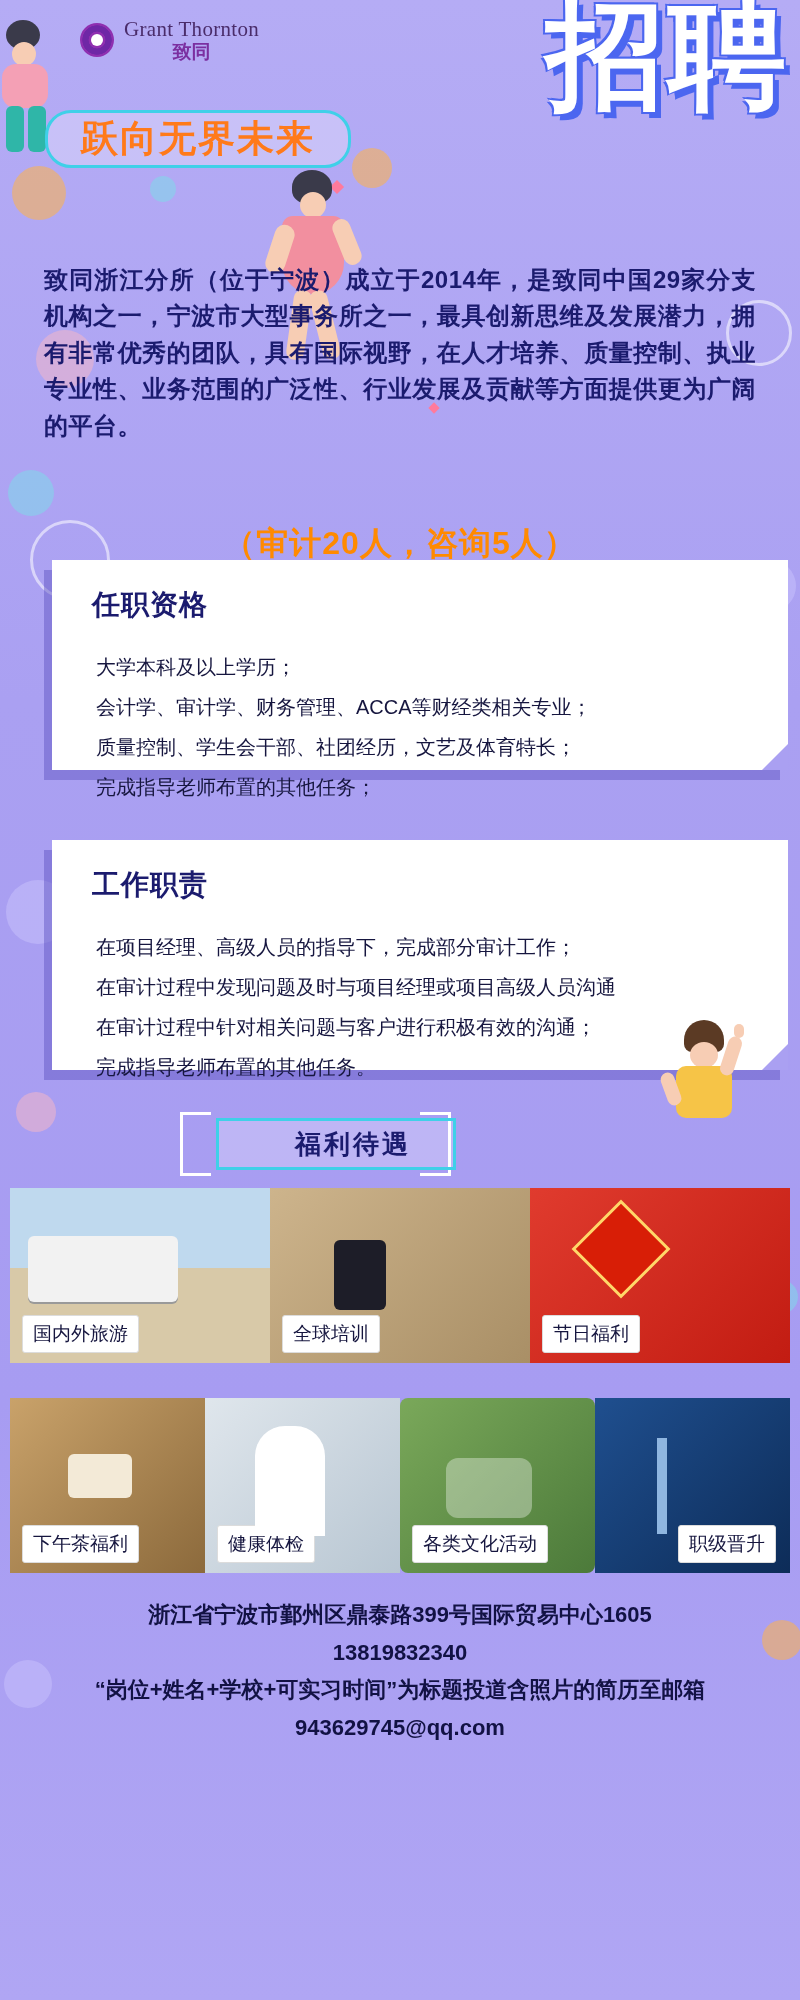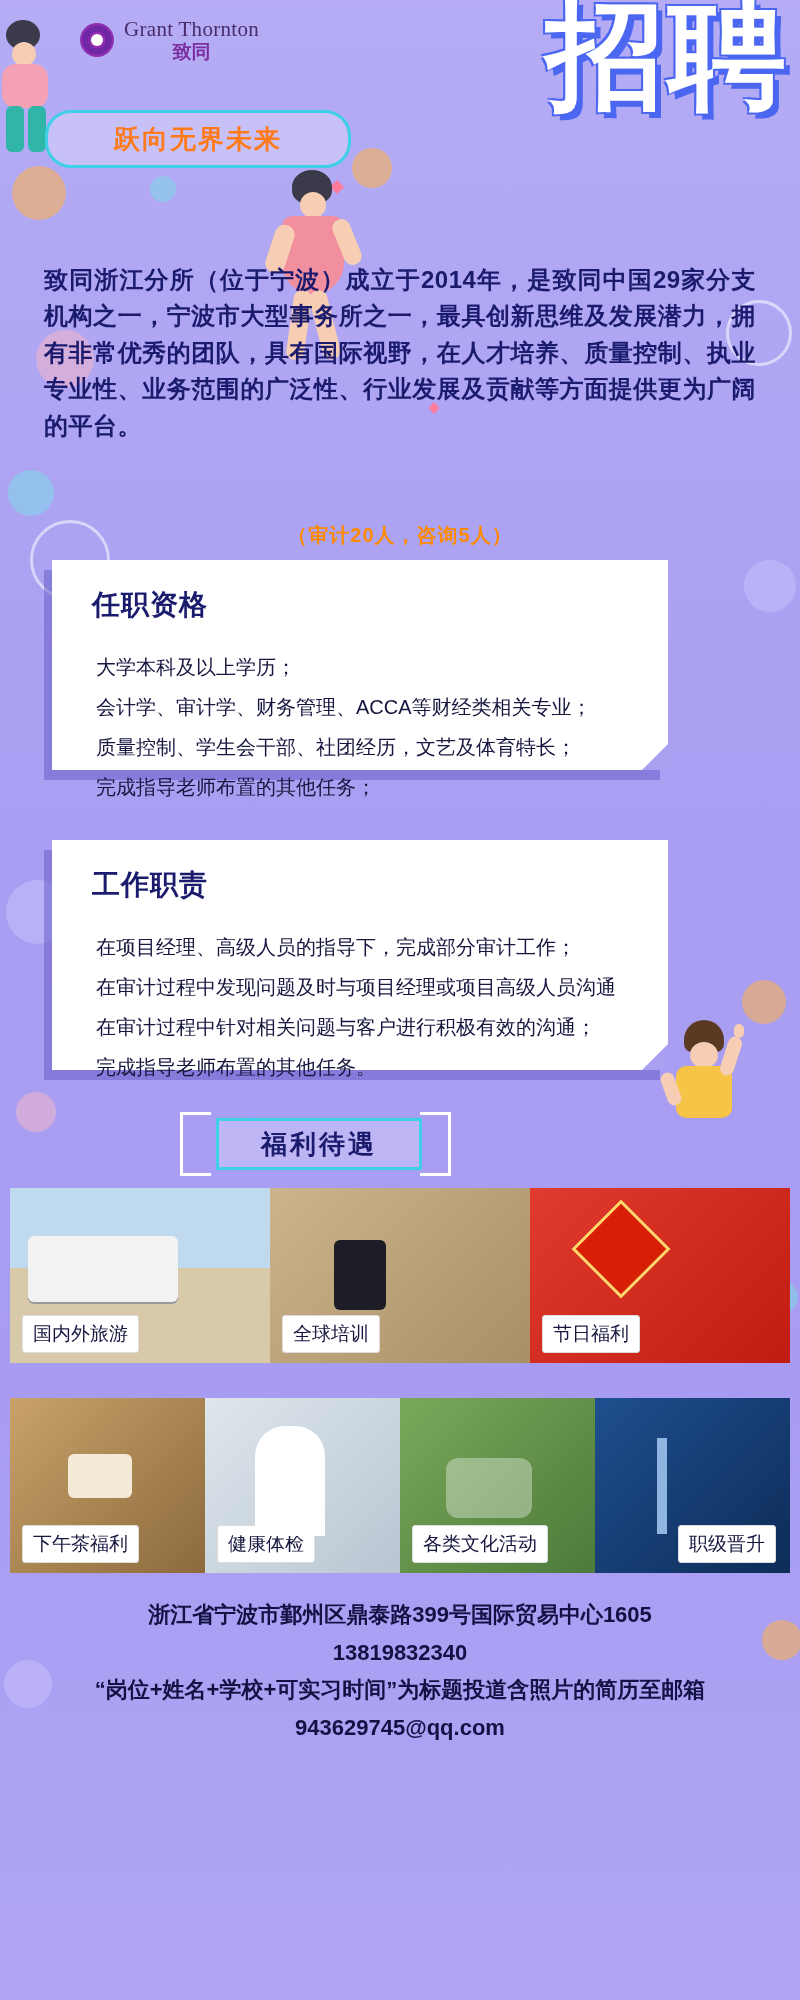--- a/index.html
+++ b/index.html
@@ -42,42 +42,42 @@
       -2px 2px 0 #4b66f0;
     font-family:"DejaVu Sans","Liberation Sans",sans-serif;
   }
   .slogan{
     position:absolute;left:45px;top:110px;
     width:300px;height:52px;
     border:3px solid #3fd0e8;border-radius:26px;
     background:rgba(255,255,255,.28);
     display:flex;align-items:center;justify-content:center;
   }
-  .slogan span{font-size:26px;font-weight:bold;color:#ff7a1a;letter-spacing:2px;}
+  .slogan span{font-size:37px;font-weight:bold;color:#ff7a1a;letter-spacing:2px;}
 
   
   .girl-left{position:absolute;left:0;top:10px;width:70px;height:150px;}
   .girl-mid{position:absolute;left:268px;top:170px;width:90px;height:230px;}
   .boy-right{position:absolute;right:40px;top:1000px;width:110px;height:120px;}
 
   
   .intro{
     position:absolute;left:44px;top:262px;width:712px;
     font-size:24px;line-height:1.52;color:#1b1b6e;font-weight:bold;
     text-align:justify;text-align-last:left;
     letter-spacing:.5px;
   }
   .count{
     position:absolute;left:0;right:0;top:522px;text-align:center;
-    font-size:20px;font-weight:bold;color:#ff8a00;letter-spacing:1px;
+    font-size:32px;font-weight:bold;color:#ff8a00;letter-spacing:1px;
   }
 
   
   .card{
-    position:absolute;left:52px;width:616px;background:#fff;
+    position:absolute;left:52px;width:736px;background:#fff;
     box-shadow:-8px 10px 0 rgba(90,80,190,.45);
   }
   .card .corner{
     position:absolute;right:0;bottom:0;width:0;height:0;
     border-left:26px solid transparent;border-bottom:26px solid #aaa0f2;
   }
   .card-title{
     position:relative;display:inline-block;margin:26px 0 0 40px;
     font-size:28px;font-weight:bold;color:#1b1b6e;letter-spacing:1px;
     padding-bottom:4px;
@@ -88,21 +88,21 @@
   .card-body{margin:24px 44px 30px 44px;}
   .card-body p{margin:0 0 10px 0;font-size:20px;line-height:1.5;color:#16163f;}
 
   .card1{top:560px;height:210px;}
   .card2{top:840px;height:230px;}
 
   
   .benefit-title{
     position:absolute;left:216px;top:1118px;width:200px;height:46px;
     border:3px solid #3fd0e8;background:rgba(255,255,255,.25);
-    display:flex;align-items:center;justify-content:center;
+    display:flex;align-items:center;justify-content:center;padding-left:34px;
   }
   .benefit-title span{font-size:26px;font-weight:bold;color:#1b1b6e;letter-spacing:3px;}
   .benefit-deco{position:absolute;left:180px;top:1112px;width:28px;height:58px;border:3px solid #fff;border-right:none;}
   .benefit-deco2{position:absolute;left:420px;top:1112px;width:28px;height:58px;border:3px solid #fff;border-left:none;}
 
   
   .strip{position:absolute;left:10px;width:780px;height:175px;display:flex;}
   .strip1{top:1188px;}
   .strip2{top:1398px;}
   .cell{position:relative;flex:1;overflow:hidden;}
@@ -119,21 +119,21 @@
   .ph-ink{background:linear-gradient(135deg,#cdb48c 0%,#a98f66 100%);}
   .ph-ink:after{content:"";position:absolute;left:64px;top:52px;width:52px;height:70px;background:#1d1d28;border-radius:6px;}
   .ph-red{background:linear-gradient(135deg,#e03b2e 0%,#c21c12 100%);}
   .ph-red:after{content:"";position:absolute;left:56px;top:26px;width:64px;height:64px;background:#d81e06;border:3px solid #ffd76a;transform:rotate(45deg);}
   .ph-desk{background:linear-gradient(180deg,#eef3f7 0%,#dfe7ee 100%);}
   .ph-desk:after{content:"";position:absolute;left:34px;top:34px;width:110px;height:96px;background:#fff;border:2px solid #c5ced6;}
   .ph-tea{background:linear-gradient(135deg,#c9a26a 0%,#8c6a3c 100%);}
   .ph-tea:after{content:"";position:absolute;left:58px;top:56px;width:64px;height:44px;background:#f3ead7;border-radius:6px;}
   .ph-med{background:linear-gradient(135deg,#dfe6ec 0%,#b8c6d2 100%);}
   .ph-med:after{content:"";position:absolute;left:50px;top:28px;width:70px;height:110px;background:#fff;border-radius:30px 30px 0 0;}
-  .ph-out{background:linear-gradient(135deg,#7aa85a 0%,#4c7a3a 100%);}
+  .ph-out{background:linear-gradient(135deg,#7aa85a 0%,#4c7a3a 100%);border-radius:8px;}
   .ph-out:after{content:"";position:absolute;left:46px;top:60px;width:86px;height:60px;background:rgba(255,255,255,.35);border-radius:12px;}
   .ph-blue{background:linear-gradient(135deg,#1f4f8f 0%,#0d2c58 100%);}
   .ph-blue:after{content:"";position:absolute;left:62px;top:40px;width:10px;height:96px;background:#8fb6e0;}
 
   
   .footer{position:absolute;left:0;right:0;top:1600px;text-align:center;}
   .footer p{margin:0 0 8px 0;font-size:22px;color:#121244;font-weight:bold;line-height:1.35;}
 </style>
 </head>
 <body>

